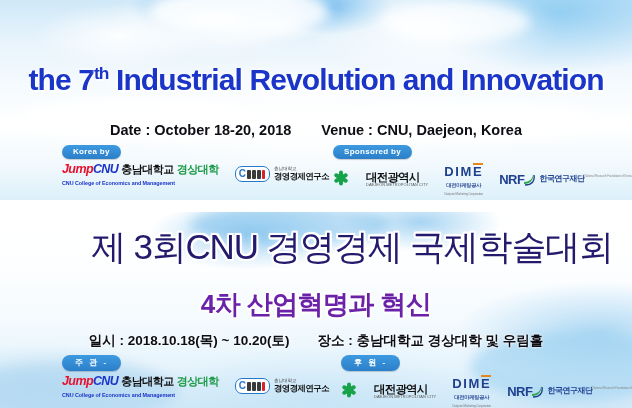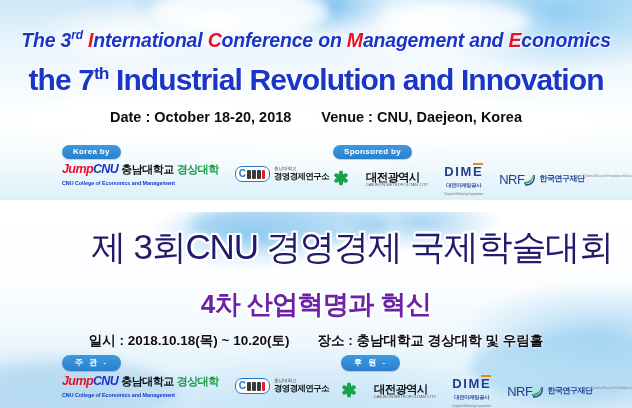--- a/index.html
+++ b/index.html
@@ -36,21 +36,21 @@
 
   .title-en2{
     position:absolute;left:0;top:63px;width:632px;text-align:center;
     font-size:30px;font-weight:bold;letter-spacing:-.9px;
     color:#1a35c8;white-space:nowrap;
     text-shadow:0 0 2px #fff,0 0 4px #fff,1.5px 1.5px 0 rgba(255,255,255,.85);
   }
   .title-en2 sup{font-size:.58em;vertical-align:super;}
 
   .meta-en{
-    position:absolute;left:0;top:109px;width:632px;text-align:center;
+    position:absolute;left:0;top:122px;width:632px;text-align:center;
     font-size:14.5px;font-weight:bold;color:#0d0d14;white-space:nowrap;
     text-shadow:0 0 2px #fff,0 0 3px #fff;
   }
   .meta-en .gap{display:inline-block;width:30px;}
 
   
   .badge{
     display:inline-block;padding:2px 11px 2.5px;border-radius:9px;
     background:linear-gradient(180deg,#3d9ae0 0%,#2b7fc9 100%);
     color:#fff;font-size:8px;font-weight:bold;letter-spacing:.3px;
@@ -102,21 +102,21 @@
   
   .l-dime{display:flex;flex-direction:column;align-items:center;line-height:1;}
   .dime-top{font-size:13px;font-weight:bold;color:#1f3f8f;letter-spacing:1.6px;position:relative;}
   .dime-top u{text-decoration:none;border-top:2.5px solid #e8861a;display:inline-block;}
   .l-dime .t2{font-size:5.2px;font-weight:bold;color:#1f3f8f;letter-spacing:-.2px;margin-top:1.5px;}
   .l-dime .t3{font-size:2.9px;color:#777;letter-spacing:-.05px;margin-top:.5px;}
 
   
   .l-nrf{display:flex;align-items:center;gap:4px;}
   .nrf-mark{display:flex;align-items:center;position:relative;}
-  .nrf-mark .n{font-size:13px;font-weight:normal;color:#1f3f8f;letter-spacing:-.5px;}
+  .nrf-mark .n{font-size:13px;font-weight:bold;color:#1f3f8f;letter-spacing:-.5px;}
   .nrf-swoosh{width:12px;height:13px;margin-left:-1px;}
   .l-nrf .txt{display:flex;line-height:1.1;}
   .l-nrf .t1{font-size:8px;font-weight:bold;color:#1f3f8f;letter-spacing:-.5px;}
   .l-nrf .t2{font-size:2.8px;color:#888;letter-spacing:-.05px;}
 
   
   .panel-kr{
     position:absolute;left:0;top:212px;width:632px;height:196px;overflow:hidden;
     background:
       radial-gradient(ellipse 140px 50px at 250px 22px, rgba(140,200,240,.75) 0%, rgba(255,255,255,0) 72%),
@@ -155,21 +155,20 @@
 
 <div class="poster">
 
   <div class="panel-en">
 
     <div class="cloudwisp" style="left:150px;top:-14px;width:180px;height:52px;background:rgba(255,255,255,.85);"></div>
     <div class="cloudwisp" style="left:380px;top:2px;width:150px;height:40px;background:rgba(255,255,255,.75);"></div>
     <div class="cloudwisp" style="left:20px;top:96px;width:240px;height:46px;background:rgba(255,255,255,.8);"></div>
     <div class="cloudwisp" style="left:330px;top:100px;width:270px;height:44px;background:rgba(255,255,255,.78);"></div>
 
-    <div class="title-en"><span>The 3</span><sup>rd</sup><span> </span><span class="hi">I</span><span>nternational </span><span class="hi">C</span><span>onference on </span><span class="hi">M</span><span>anagement and </span><span class="hi">E</span><span>conomics</span></div>
 
     <div class="title-en2">
       <span>the 7</span><sup>th</sup><span> Industrial Revolution and Innovation</span>
     </div>
 
     <div class="meta-en">
       <span>Date : October 18-20, 2018</span><span class="gap"></span><span>Venue : CNU, Daejeon, Korea</span>
     </div>
 
     <div class="logorow" style="left:62px;top:145px;">

